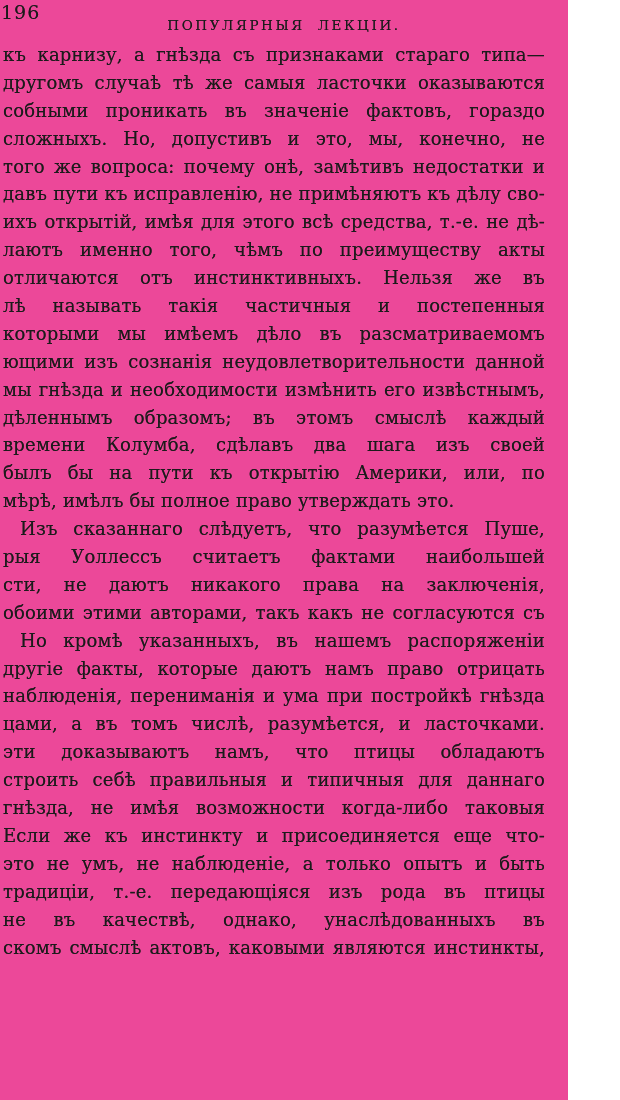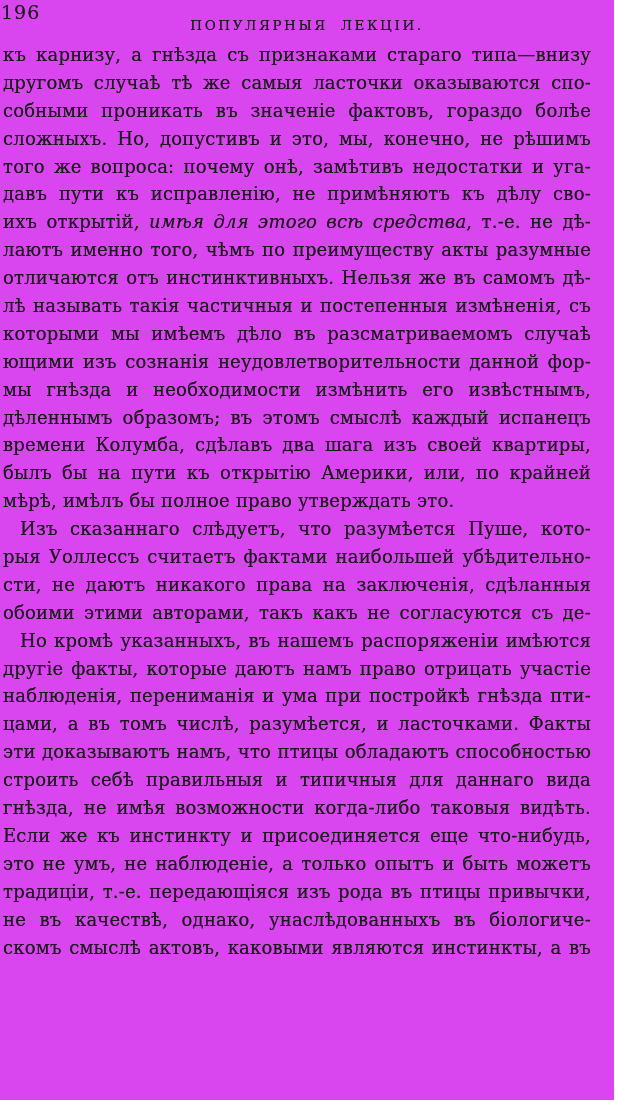--- a/index.html
+++ b/index.html
@@ -2,23 +2,23 @@
 <html><head>
 <meta charset="utf-8">
 <style>
   html, body {
     margin: 0;
     padding: 0;
     background: #ffffff;
   }
   #page {
     position: relative;
-    width: 614px;
+    width: 568px;
     height: 1100px;
-    background: #d946ef;
+    background: #ec4899;
     overflow: hidden;
     font-family: "DejaVu Serif", serif;
     color: #1b1b1b;
   }
   
   #page-number {
     position: absolute;
     left: 1px;
     top: 1px;
     font-size: 19px;
@@ -55,21 +55,20 @@
     white-space: normal;
     overflow: hidden;
   }
   .line.para-end {
     text-align-last: left;
   }
   .line.indent {
     text-indent: 17px;
   }
   .italic {
-    font-style: italic;
   }
   .speck {
     position: absolute;
     background: #4a4a4a;
     border-radius: 50%;
   }
   #speck-1 { left: 615px; top: 1082px; width: 3px; height: 3px; }
 </style>
 </head>
 <body>

